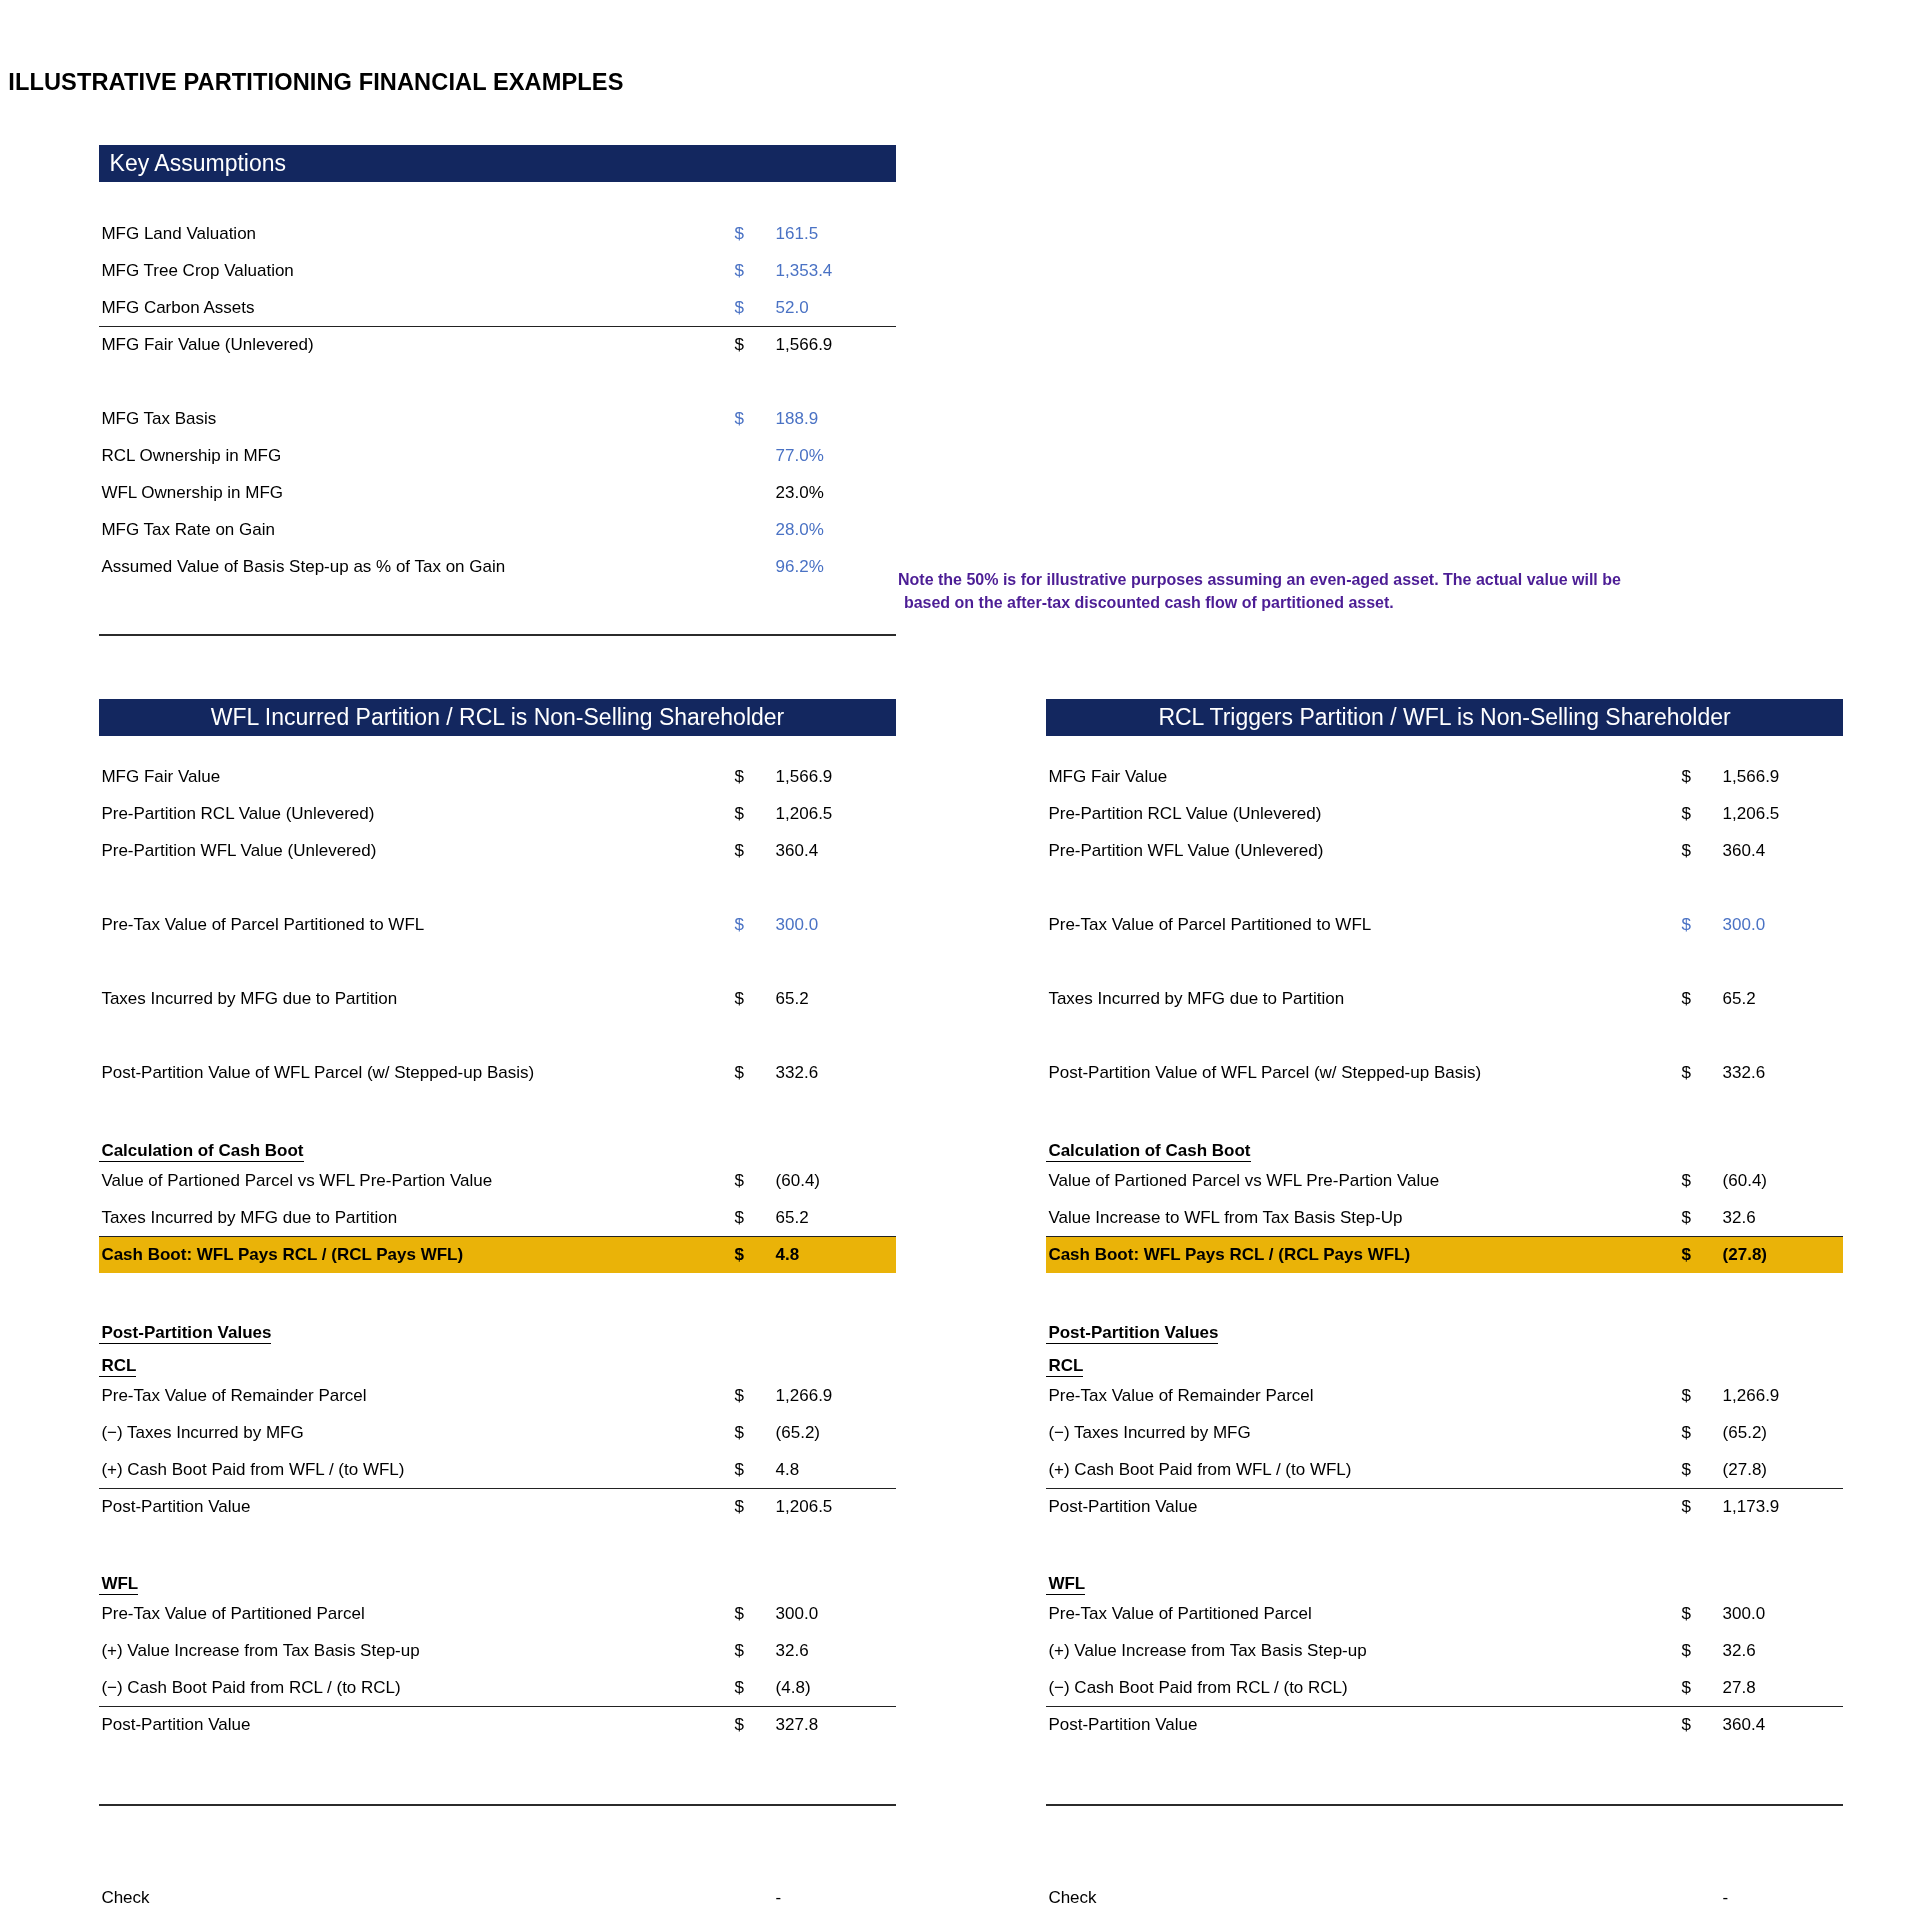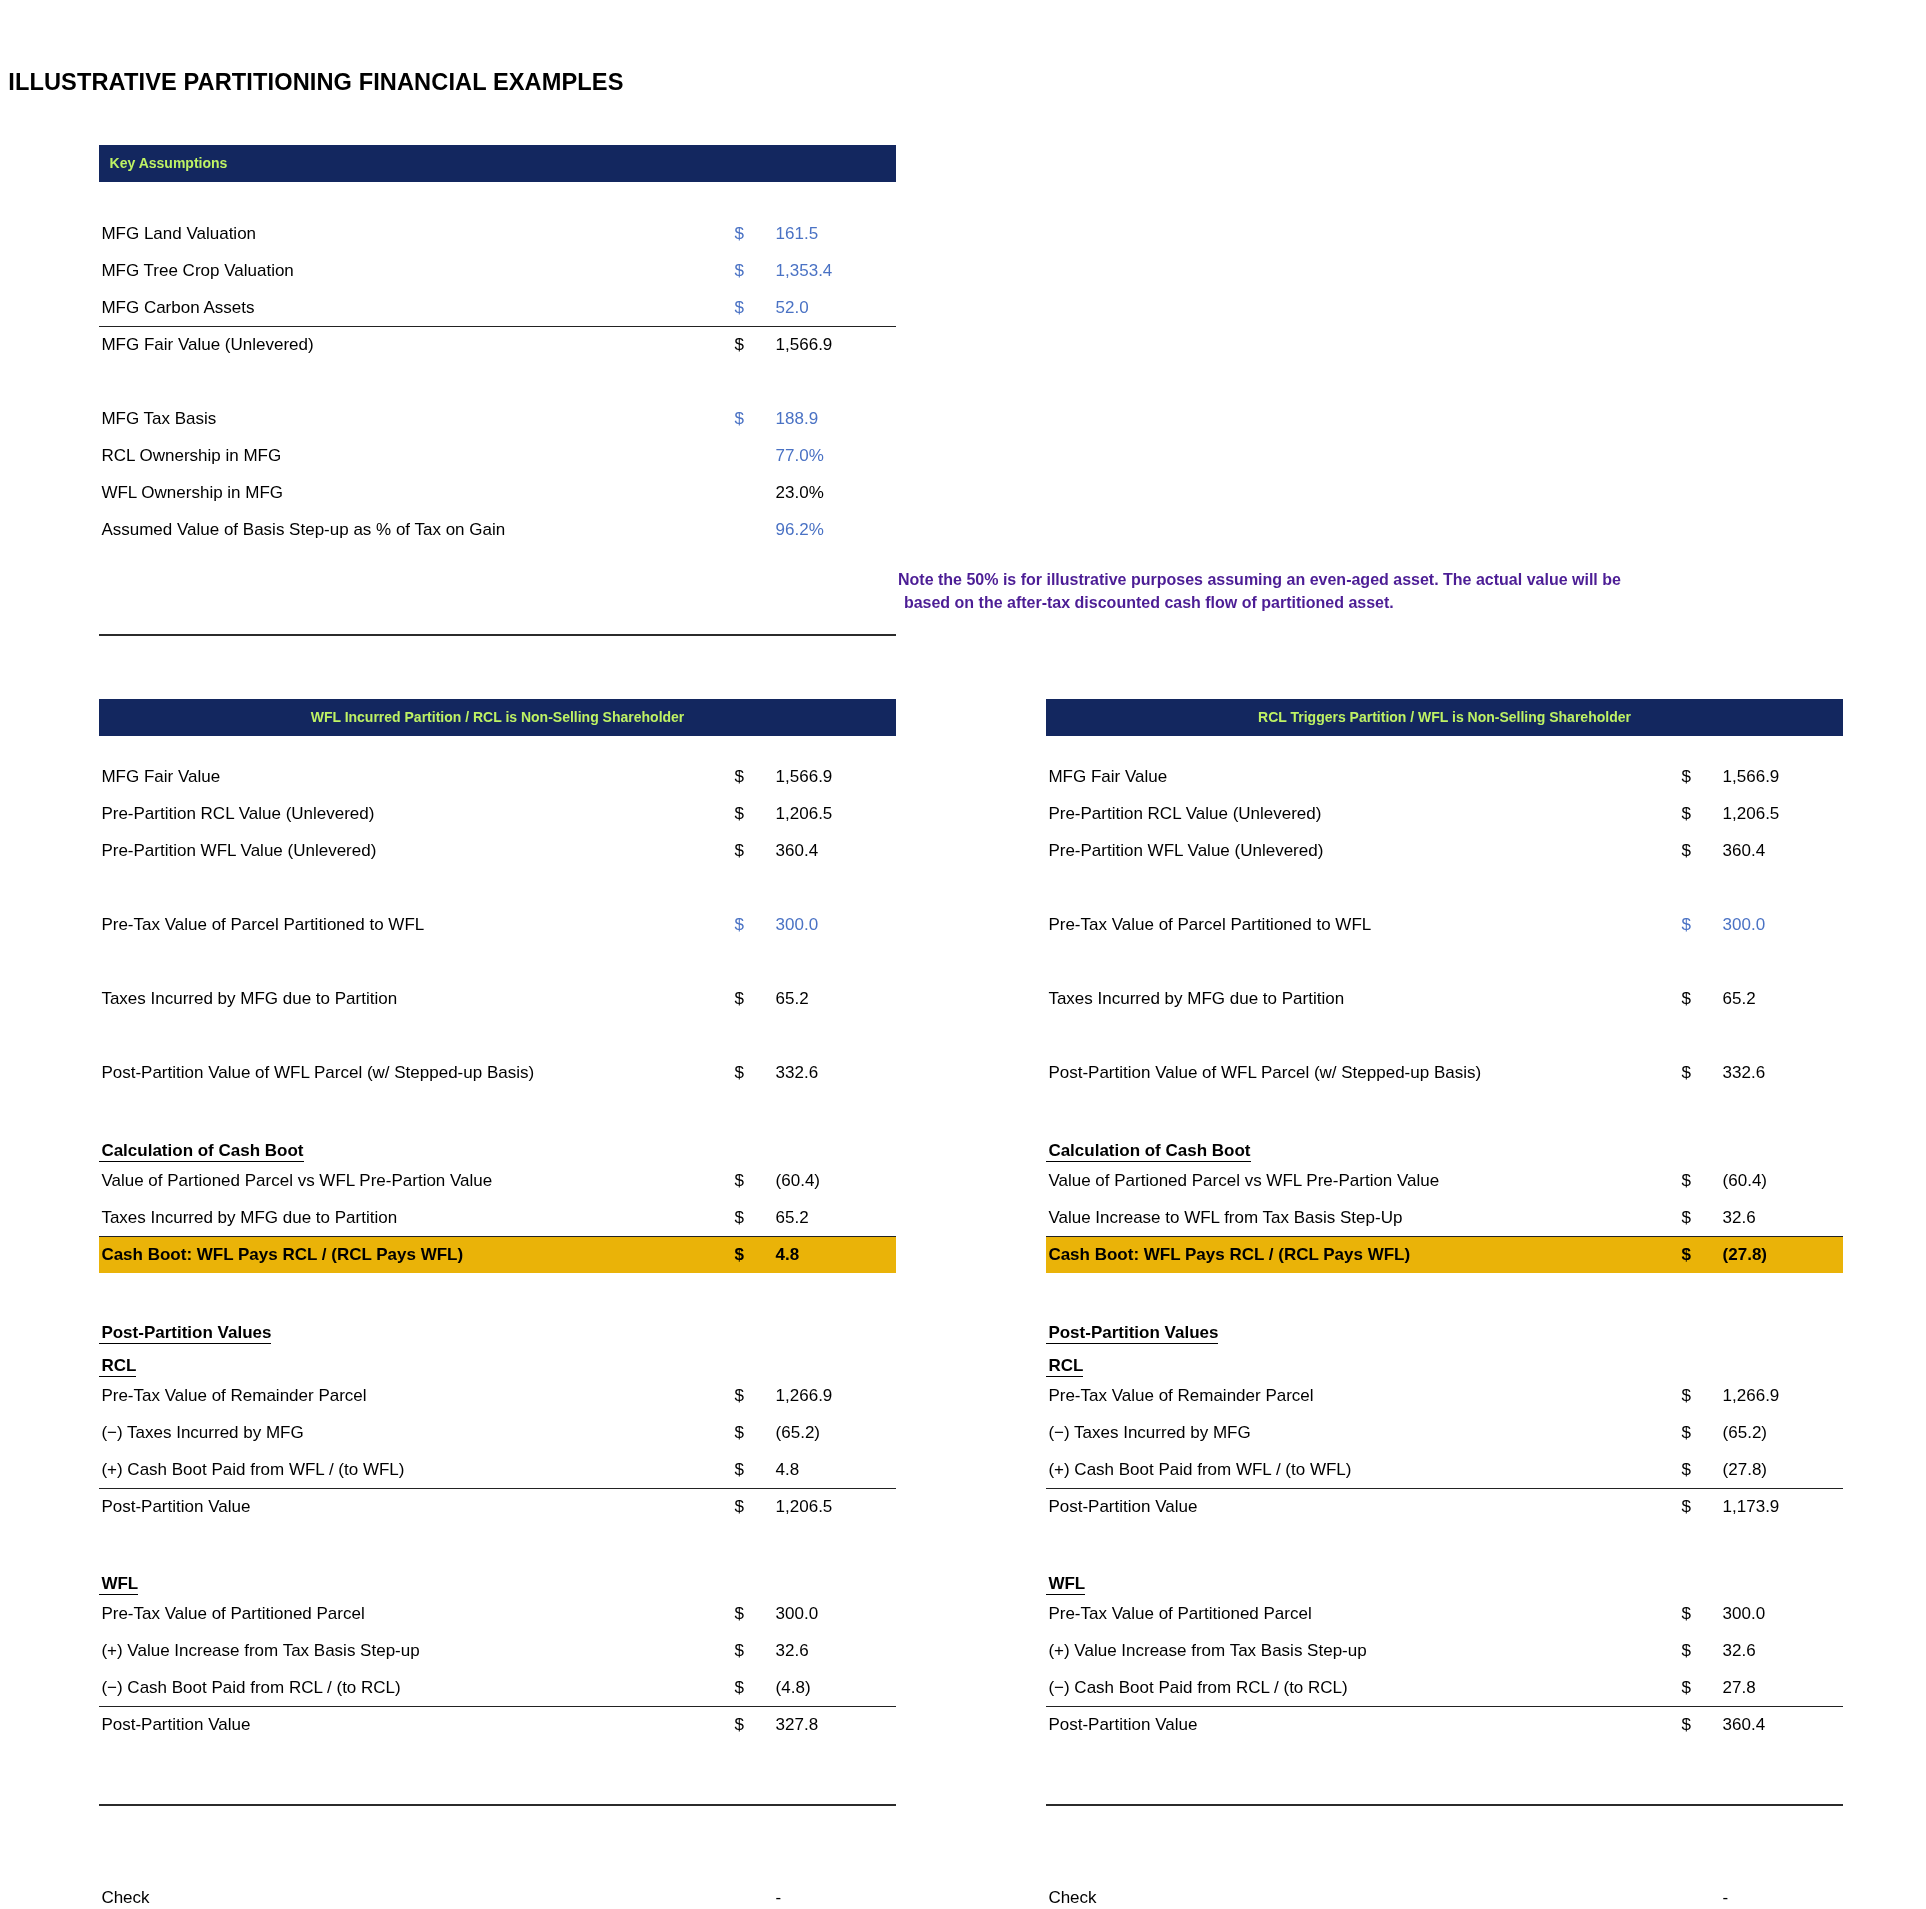--- a/index.html
+++ b/index.html
@@ -37,23 +37,23 @@
   }
 
   
   .block {
     position: absolute;
   }
 
   
   .banner {
     background: #13275f;
-    color: #bef264;
-    font-weight: bold;
-    font-size: 14px;
+    color: #ffffff;
+    font-weight: normal;
+    font-size: 23px;
     height: 37px;
     line-height: 37px;
     box-sizing: border-box;
   }
   .banner.left-align { padding-left: 10.6px; text-align: left; }
   .banner.center-align { text-align: center; }
 
   
   .rows { position: relative; }
 
@@ -191,20 +191,25 @@
         <span class="cur"></span>
         <span class="val blue">77.0%</span>
       </div>
 
       <div class="row">
         <span class="label">WFL Ownership in MFG</span>
         <span class="cur"></span>
         <span class="val black">23.0%</span>
       </div>
 
+      <div class="row">
+        <span class="label">MFG Tax Rate on Gain</span>
+        <span class="cur"></span>
+        <span class="val blue">28.0%</span>
+      </div>
 
       <div class="row">
         <span class="label">Assumed Value of Basis Step-up as % of Tax on Gain</span>
         <span class="cur"></span>
         <span class="val blue">96.2%</span>
       </div>
 
     </div>
   </div>
 

